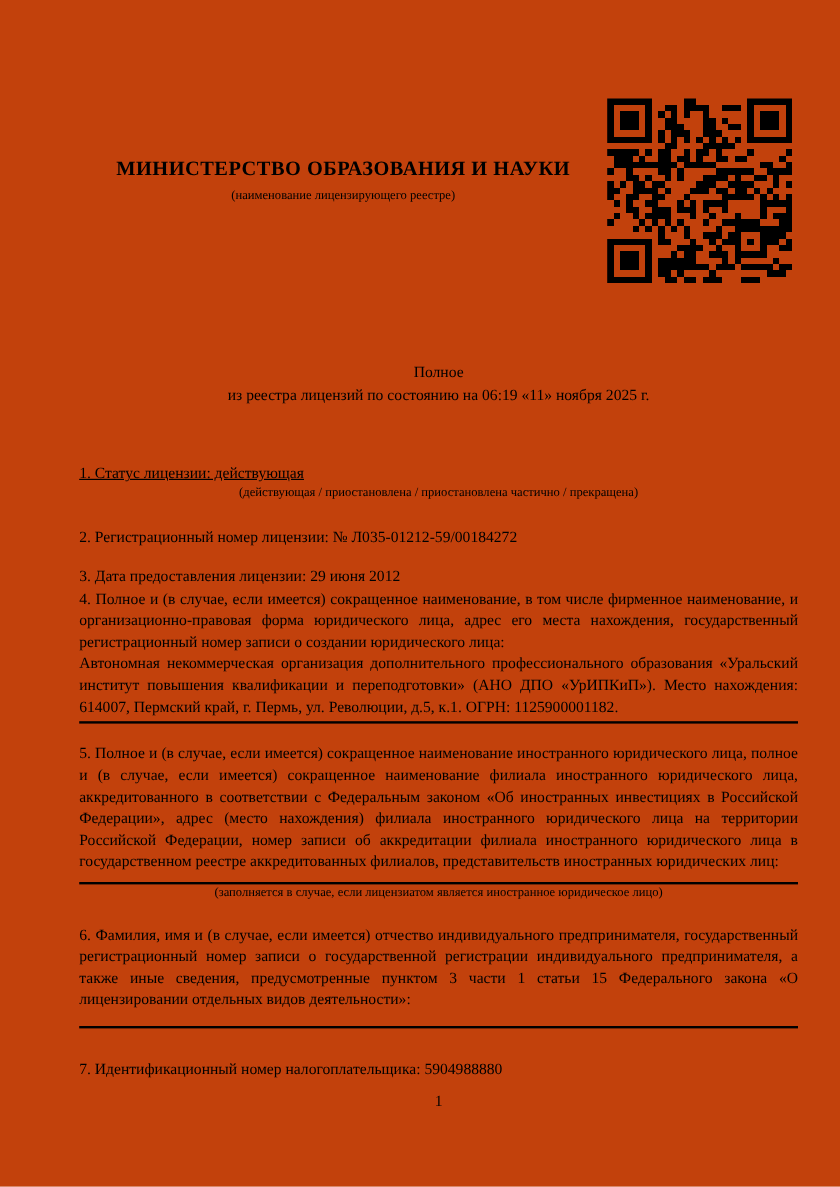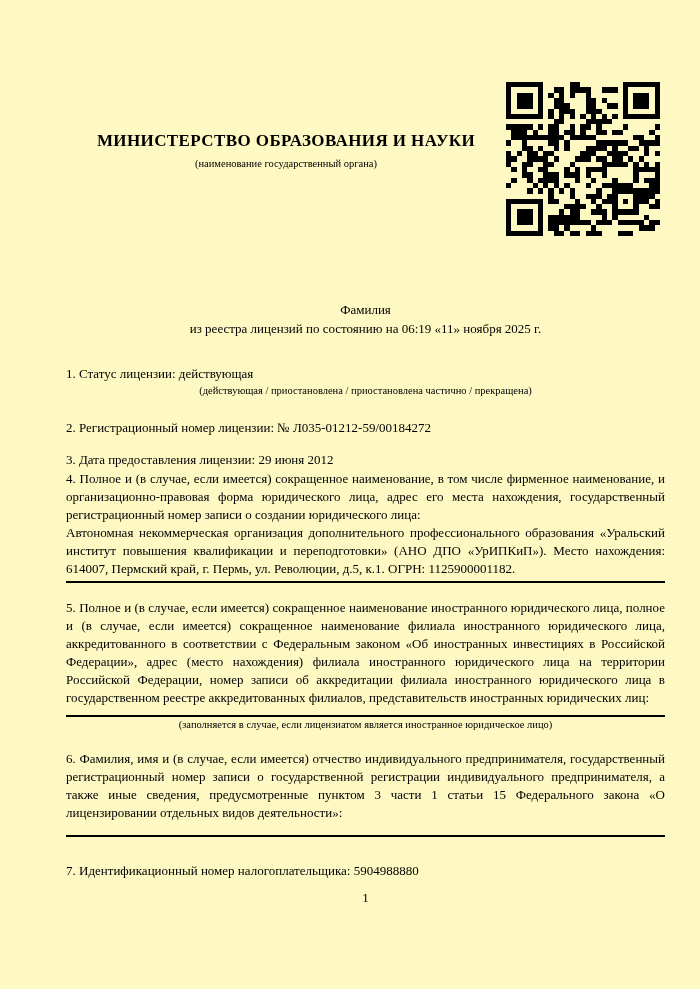--- a/index.html
+++ b/index.html
@@ -4,21 +4,21 @@
 <style>
   html, body {
     margin: 0;
     padding: 0;
     background: #ffffff;
   }
   .page {
     position: relative;
     width: 700px;
     height: 989px;
-    background: #fef9c3;
+    background: #c2410c;
     color: #000000;
     font-family: "Liberation Serif", "DejaVu Serif", serif;
     font-size: 13px;
     overflow: hidden;
   }
   .header-row {
     display: flex;
     align-items: flex-start;
     padding: 82px 40px 0 66px;
   }
@@ -62,21 +62,21 @@
     line-height: 19px;
   }
   .para {
     text-align: justify;
     line-height: 18px;
   }
   .blank-line {
     border-top: 2px solid #000000;
     height: 0;
   }
-  .m-item1 { margin-top: 26px; }
+  .m-item1 { margin-top: 46px; text-decoration: underline; }
   .m-item2 { margin-top: 21px; }
   .m-item3 { margin-top: 13px; }
   .m-para4 { margin-top: 1px; }
   .m-hr4   { margin-top: 3px; }
   .m-para5 { margin-top: 16px; }
   .m-hr5   { margin-top: 8px; }
   .m-para6 { margin-top: 19px; }
   .m-hr6   { margin-top: 13px; }
   .m-item7 { margin-top: 24px; }
   .page-number {
@@ -86,21 +86,21 @@
   }
 </style>
 </head>
 <body>
 
 <div class="page">
 
   <div class="header-row">
     <div class="ministry">
       <div class="ministry-name">МИНИСТЕРСТВО ОБРАЗОВАНИЯ И НАУКИ</div>
-      <div class="small-caption ministry-caption">(наименование государственный органа)</div>
+      <div class="small-caption ministry-caption">(наименование лицензирующего реестре)</div>
     </div>
     <div class="qr-box">
       <svg viewBox="0 0 29 29" shape-rendering="crispEdges" fill="#000000">
           <rect x="0" y="0" width="1" height="1"></rect>
           <rect x="1" y="0" width="1" height="1"></rect>
           <rect x="2" y="0" width="1" height="1"></rect>
           <rect x="3" y="0" width="1" height="1"></rect>
           <rect x="4" y="0" width="1" height="1"></rect>
           <rect x="5" y="0" width="1" height="1"></rect>
           <rect x="6" y="0" width="1" height="1"></rect>
@@ -519,21 +519,21 @@
           <rect x="21" y="28" width="1" height="1"></rect>
           <rect x="22" y="28" width="1" height="1"></rect>
           <rect x="23" y="28" width="1" height="1"></rect>
         </svg>
     </div>
   </div>
 
   <div class="content">
 
     <div class="title-block">
-      <div>Фамилия</div>
+      <div>Полное</div>
       <div>из реестра лицензий по состоянию на 06:19 «11» ноября 2025 г.</div>
     </div>
 
     <div class="item m-item1">1. Статус лицензии: действующая</div>
     <div class="small-caption">(действующая / приостановлена / приостановлена частично / прекращена)</div>
 
     <div class="item m-item2">2. Регистрационный номер лицензии: № Л035-01212-59/00184272</div>
 
     <div class="item m-item3">3. Дата предоставления лицензии: 29 июня 2012</div>
 

